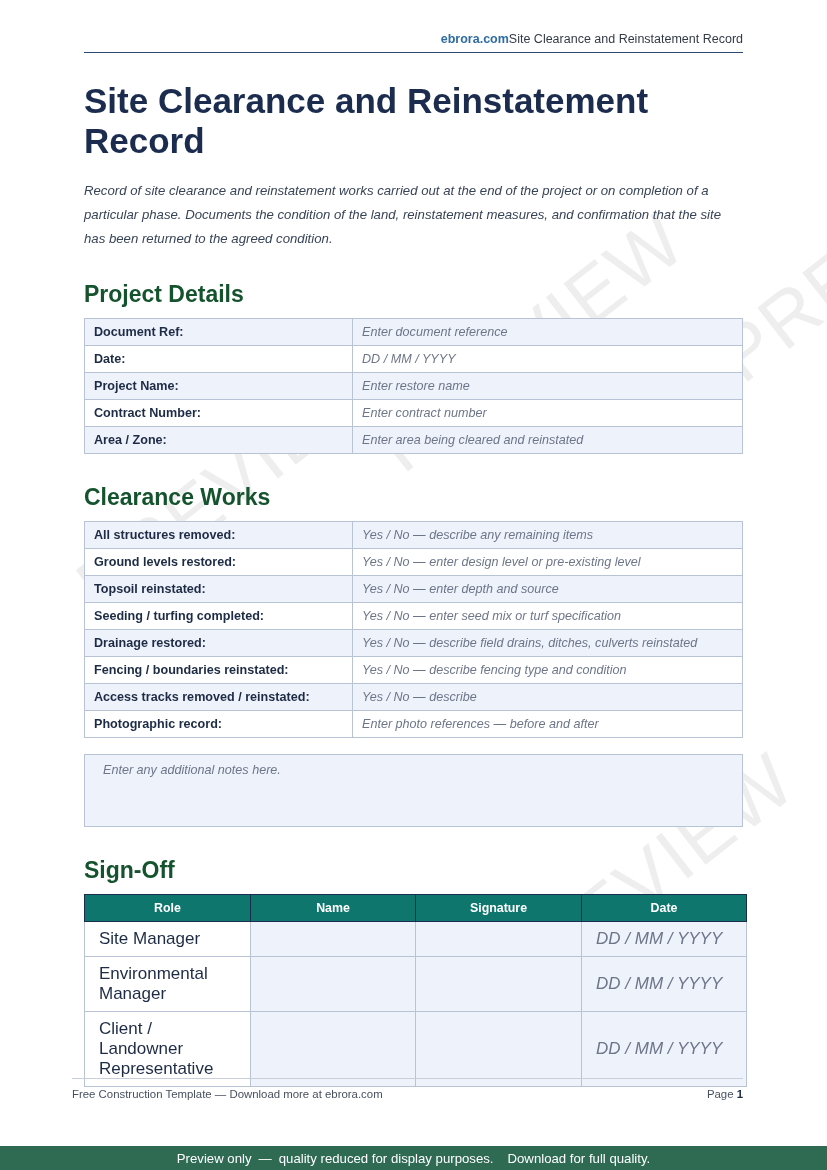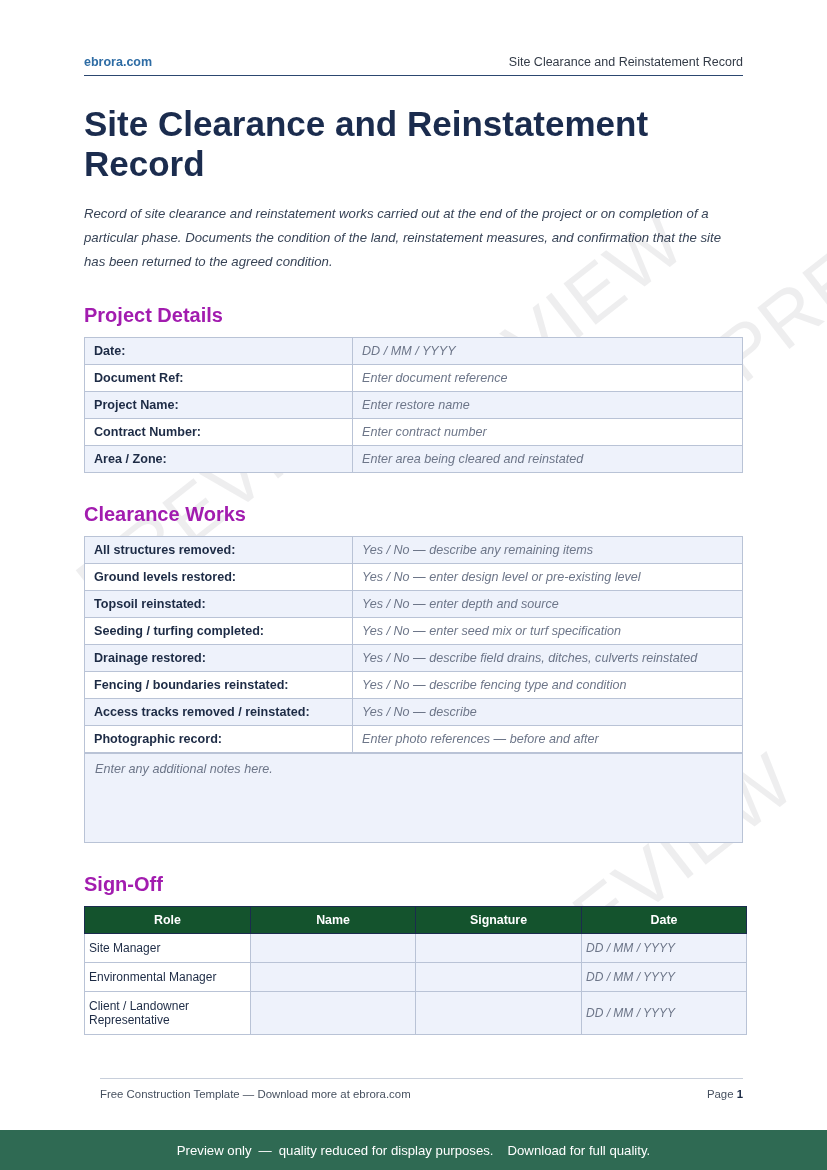--- a/index.html
+++ b/index.html
@@ -49,23 +49,23 @@
 
   .content {
     position: relative;
     z-index: 3;
     padding: 0 84px;
   }
 
   
   .doc-header {
     display: flex;
-    justify-content: space-between;
+    justify-content: flex-end;
     align-items: flex-end;
-    padding-top: 55px;
+    padding-top: 32px;
     padding-bottom: 6px;
     border-bottom: 1.5px solid #2c4770;
   }
   .brand {
     font-size: 12.5px;
     font-weight: bold;
     color: #2e6ca4;
   }
   .header-right {
     font-size: 12.5px;
@@ -84,23 +84,23 @@
   .intro {
     margin-top: 18px;
     font-size: 13.2px;
     line-height: 24px;
     font-style: italic;
     color: #384457;
     max-width: 650px;
   }
 
   h2.section-title {
-    font-size: 20px;
-    font-weight: bold;
-    color: #a21caf;
+    font-size: 23px;
+    font-weight: bold;
+    color: #14532d;
     margin: 30px 0 10px 0;
   }
 
   
   table {
     width: 100%;
     border-collapse: collapse;
     table-layout: fixed;
   }
   .kv-table td {
@@ -123,78 +123,79 @@
   }
   .kv-table tr:nth-child(even) td.value { background: #ffffff; }
 
   
   .cw-table td.label { width: 268px; }
 
   
   .notes-box {
     border: 1px solid #b9c3d6;
     background: #eef2fb;
-    height: 90px;
-    padding: 8px 10px;
+    height: 73px;
+    padding: 8px 18px;
     font-size: 12.6px;
     font-style: italic;
     color: #6d7689;
+    margin-top: 16px;
   }
 
   
   .signoff-table th {
-    background: #14532d;
+    background: #0f766e;
     color: #ffffff;
     font-size: 12.4px;
     font-weight: bold;
     padding: 6px 8px;
     border: 1px solid #1b2c4e;
     text-align: center;
   }
   .signoff-table td {
     border: 1px solid #b9c3d6;
-    padding: 7px 4px;
-    font-size: 12px;
+    padding: 7px 14px;
+    font-size: 17px;
     height: 26px;
     background: #eef2fb;
   }
   .signoff-table td.role {
     background: #ffffff;
     color: #1d2b45;
   }
   .signoff-table td.date {
     font-style: italic;
     color: #6d7689;
   }
   .col-role { width: 166px; }
   .col-name { width: 165px; }
   .col-sig  { width: 166px; }
   .col-date { width: 165px; margin-top: 34px; }
 
   
   .doc-footer {
     position: absolute;
-    left: 100px;
+    left: 72px;
     right: 84px;
     bottom: 70px;
     display: flex;
     justify-content: space-between;
     border-top: 1px solid #c8cfdb;
     padding-top: 9px;
     font-size: 11.4px;
     color: #46505f;
     z-index: 3;
   }
   .page-num .num { font-weight: bold; color: #1d2b45; }
 
   
   .preview-bar {
     position: absolute;
     left: 0; right: 0; bottom: 0;
-    height: 40px;
+    height: 24px;
     background: #2f6a53;
     color: #ffffff;
     display: flex;
     align-items: center;
     justify-content: center;
     font-size: 13.2px;
     z-index: 5;
   }
   .preview-bar .sep { padding: 0 7px; }
 </style>
@@ -218,26 +219,26 @@
     </div>
 
     <h1 class="doc-title">Site Clearance and Reinstatement Record</h1>
 
     <p class="intro">Record of site clearance and reinstatement works carried out at the end of the project or on completion of a particular phase. Documents the condition of the land, reinstatement measures, and confirmation that the site has been returned to the agreed condition.</p>
 
     <h2 class="section-title">Project Details</h2>
     <table class="kv-table">
       <tbody>
         <tr>
+          <td class="label">Document Ref:</td>
+          <td class="value">Enter document reference</td>
+        </tr>
+        <tr>
           <td class="label">Date:</td>
           <td class="value">DD / MM / YYYY</td>
-        </tr>
-        <tr>
-          <td class="label">Document Ref:</td>
-          <td class="value">Enter document reference</td>
         </tr>
         <tr>
           <td class="label">Project Name:</td>
           <td class="value">Enter restore name</td>
         </tr>
         <tr>
           <td class="label">Contract Number:</td>
           <td class="value">Enter contract number</td>
         </tr>
         <tr>

